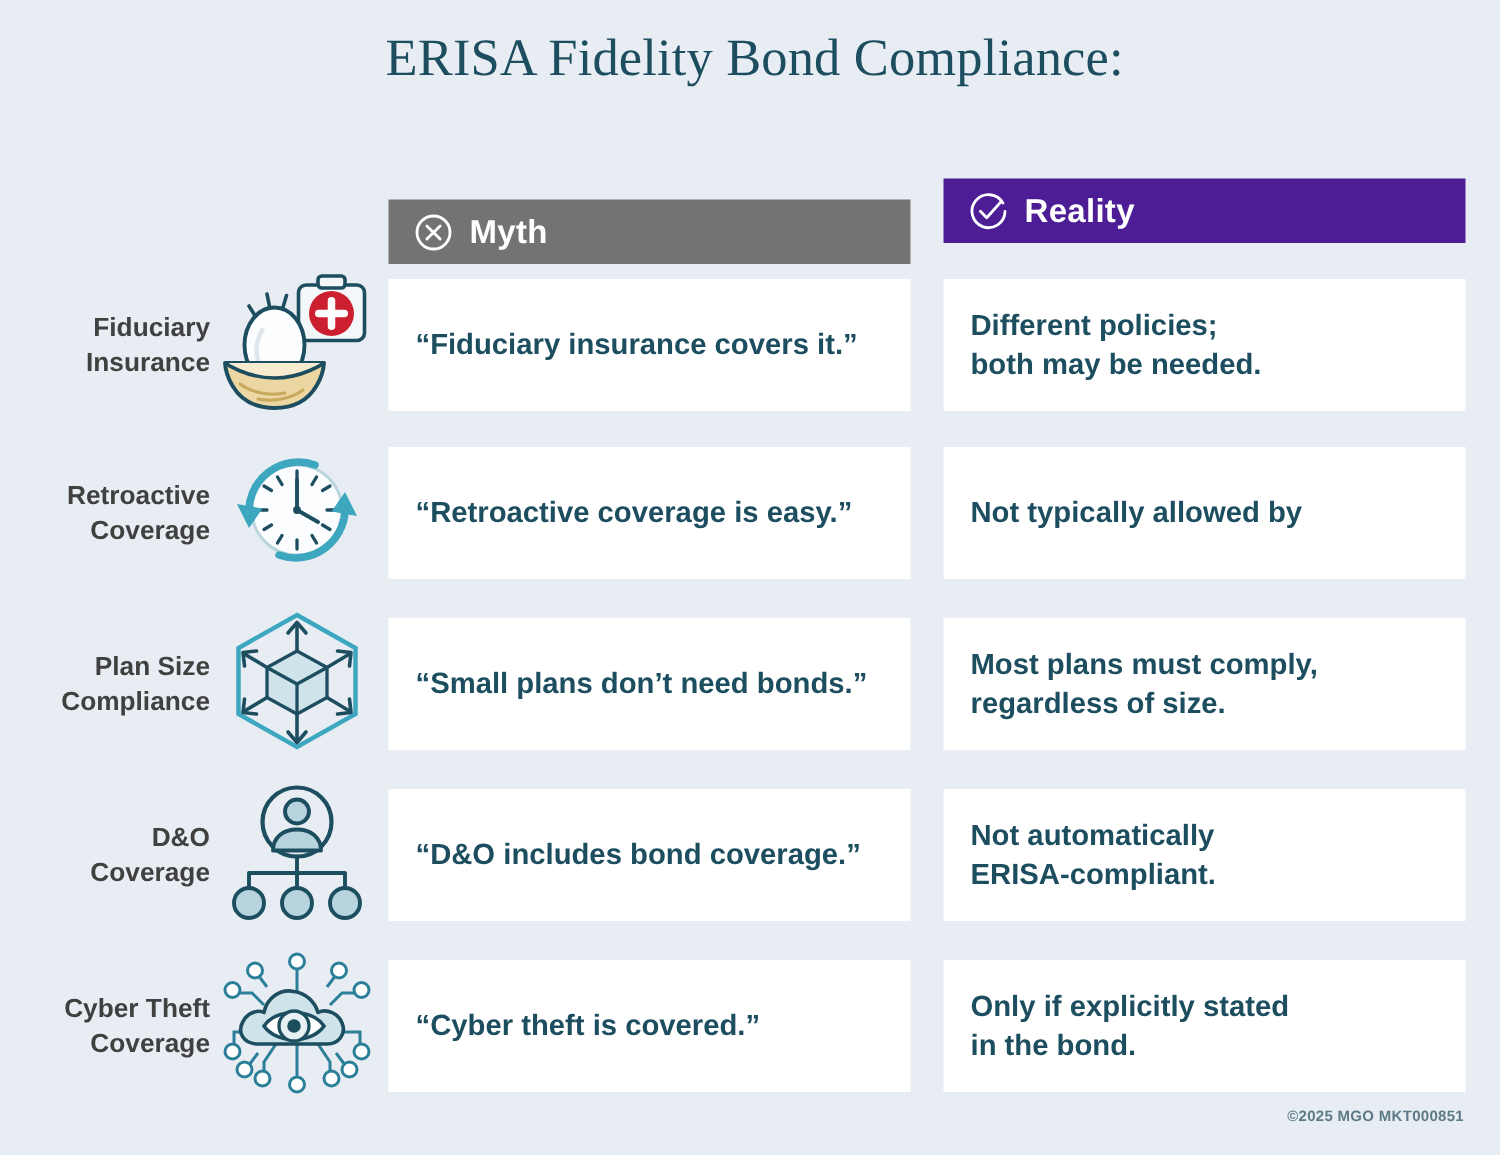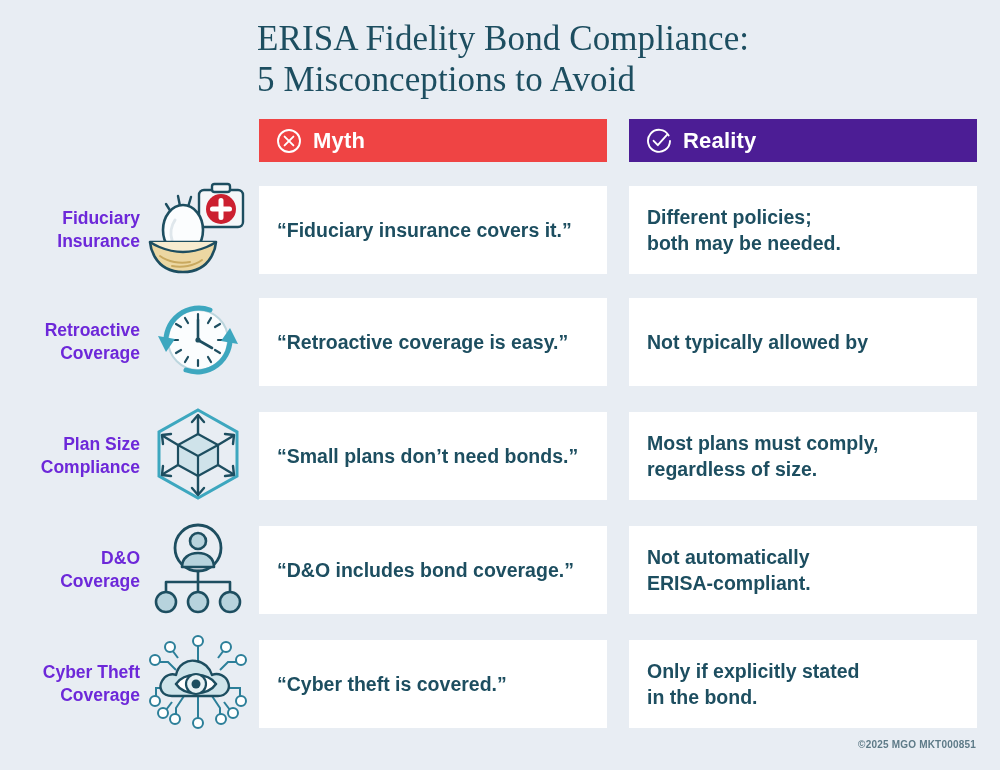--- a/index.html
+++ b/index.html
@@ -38,21 +38,21 @@
 
   .header-bar {
     position: absolute;
     top: 119px;
     height: 43px;
     display: flex;
     align-items: center;
     padding-left: 17px;
     gap: 11px;
   }
-  .header-bar.myth    { background: #ef4444; }
+  .header-bar.myth    { background: #737373; margin-top: 14px; }
   .header-bar.reality { background: #4c1d95; }
 
   .header-label {
     font-size: 22px;
     font-weight: bold;
     color: #ffffff;
     letter-spacing: 0.2px;
     line-height: 1;
   }
   .header-icon { width: 26px; height: 26px; display: block; flex: 0 0 auto; }
@@ -75,21 +75,21 @@
 
   
   .row-label {
     position: absolute;
     width: 132px;
     left: 8px;
     text-align: right;
     font-size: 17.5px;
     line-height: 23px;
     font-weight: bold;
-    color: #6d28d9;
+    color: #404040;
     display: flex;
     flex-direction: column;
     justify-content: center;
   }
   .row-label .l { display: block; white-space: pre; }
 
   
   .row-icon {
     position: absolute;
     left: 146px;
@@ -109,21 +109,20 @@
     font-weight: bold;
     color: #5d7a87;
     letter-spacing: 0.2px;
   }
 </style>
 </head>
 <body>
 
 <div class="title">
   <span class="title-line">ERISA Fidelity Bond Compliance:</span>
-  <span class="title-line">5 Misconceptions to Avoid</span>
 </div>
 
 <div class="header-bar myth col-myth">
   <span class="header-icon">
     <svg viewBox="0 0 26 26" width="26" height="26">
       <circle cx="13" cy="13" r="11" fill="none" stroke="#ffffff" stroke-width="1.9"></circle>
       <path d="M8.6 8.6 L17.4 17.4 M17.4 8.6 L8.6 17.4" stroke="#ffffff" stroke-width="1.9" stroke-linecap="round"></path>
     </svg>
   </span>
   <span class="header-label">Myth</span>

